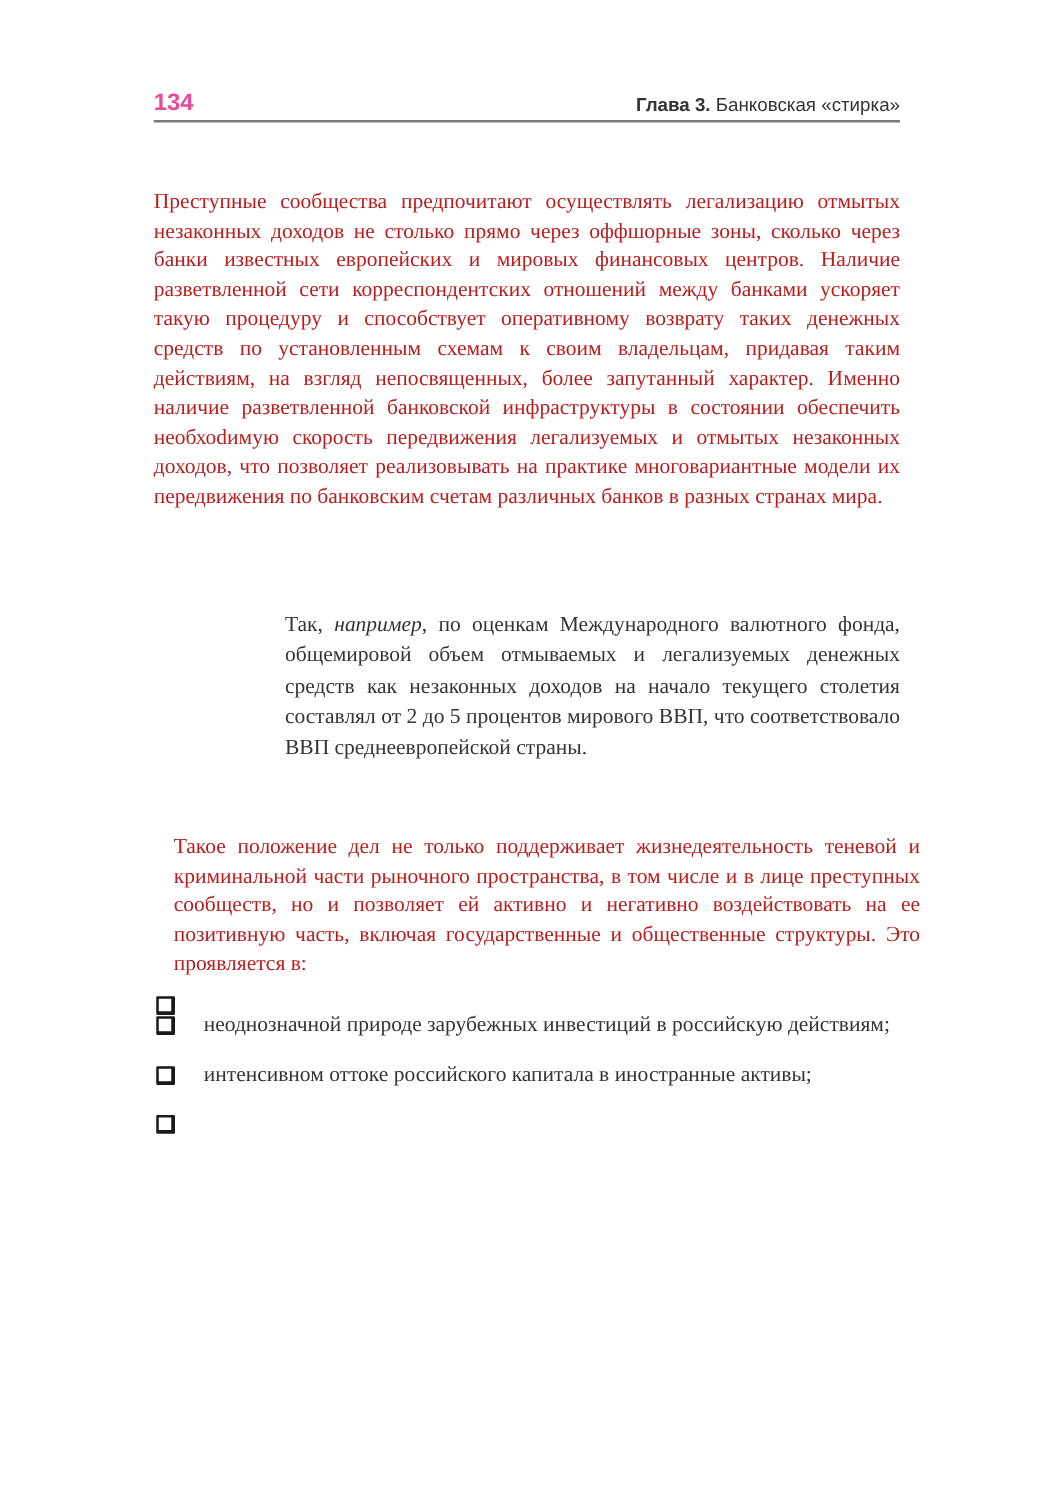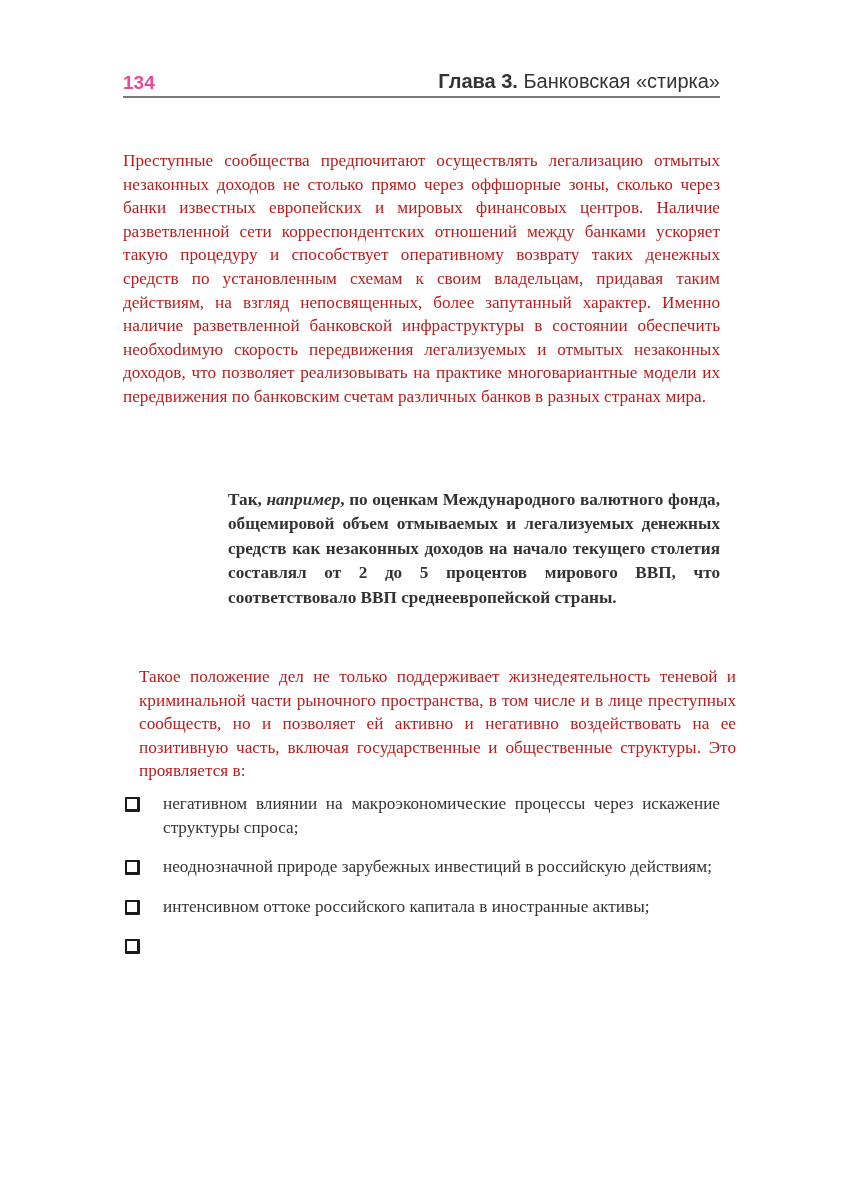--- a/index.html
+++ b/index.html
@@ -28,21 +28,21 @@
       left: 0;
       bottom: 2px;
       font-size: 19px;
       font-weight: bold;
       color: #ec4899;
     }
     .running-head {
       position: absolute;
       right: 0;
       bottom: 3px;
-      font-size: 20px;
+      font-size: 15px;
       color: #333;
       text-align: right;
     }
     .running-head .chapter {
       font-weight: bold;
     }
     .body-text {
       position: absolute;
       left: 123px;
       width: 597px;
@@ -57,21 +57,20 @@
     .quote {
       position: absolute;
       left: 228px;
       top: 488px;
       width: 492px;
       font-family: "Liberation Serif", serif;
       font-size: 17.2px;
       line-height: 24.4px;
       text-align: justify;
       color: #333;
-      font-weight: bold;
     }
     .quote em { font-style: italic; }
     .para2 { top: 649px; }
     .bullet-list {
       position: absolute;
       left: 123px;
       top: 792px;
       width: 597px;
       margin: 0;
       padding: 0;
@@ -115,21 +114,20 @@
 
 <div class="quote">
   <span>Так, </span><em>например</em><span>, по оценкам Международного валютного фонда, общемировой объем отмываемых и легализуемых денежных средств как незаконных доходов на начало те­кущего столетия составлял от 2 до 5 процентов мирового ВВП, что соответствовало ВВП среднеевропейской страны.</span>
 </div>
 
 <p class="body-text para2" style="margin:16px;">Такое положение дел не только поддерживает жизнедеятельность теневой и криминальной части рыночного пространства, в том числе и в лице преступных сообществ, но и позволяет ей активно и негатив­но воздействовать на ее позитивную часть, включая государственные и общественные структуры. Это проявляется в:</p>
 
 <ul class="bullet-list">
   <li class="bullet-item">
     <span class="bullet-box"></span>
-    <span>негативном влиянии на макроэкономические процессы через искажение структуры спроса;</span>
   </li>
   <li class="bullet-item">
     <span class="bullet-box"></span>
     <span>неоднозначной природе зарубежных инвестиций в российскую действиям;</span>
   </li>
   <li class="bullet-item">
     <span class="bullet-box"></span>
     <span>интенсивном оттоке российского капитала в иностранные активы;</span>
   </li>
   <li class="bullet-item">

